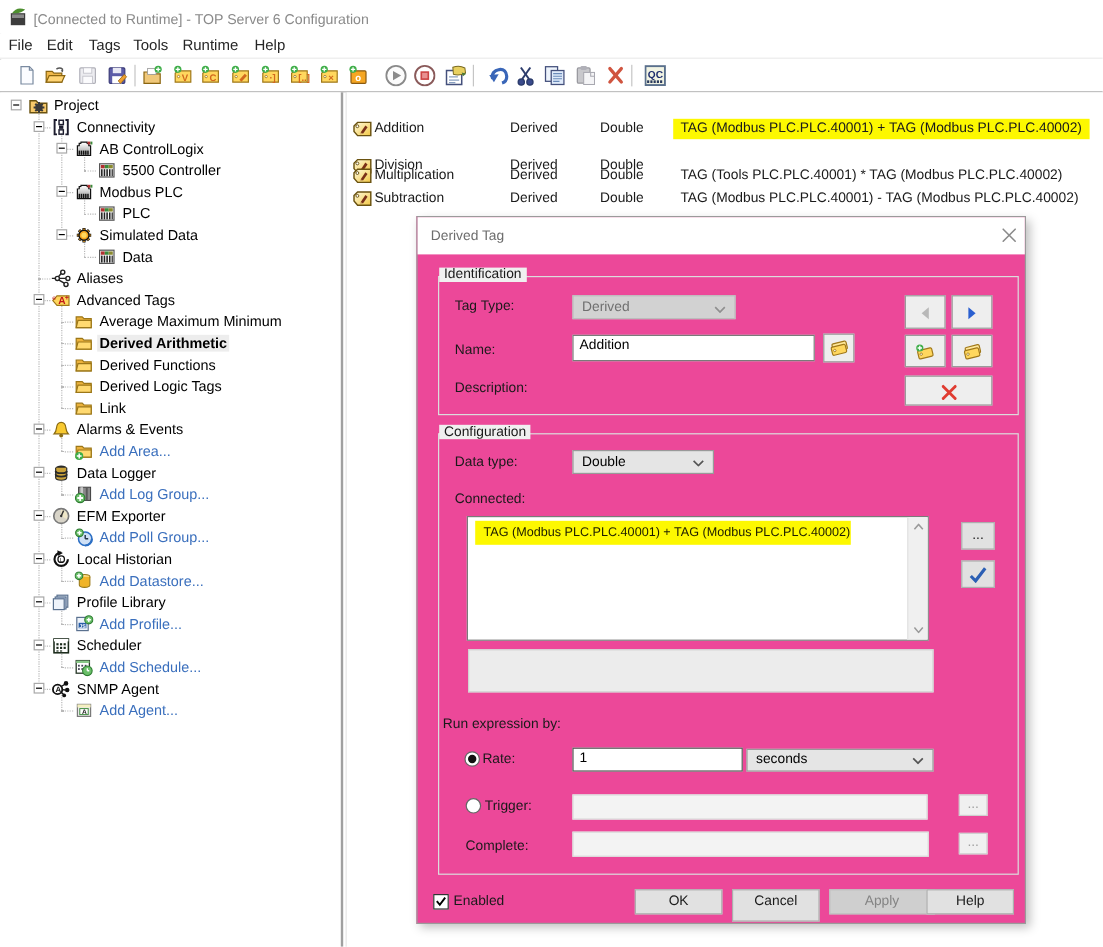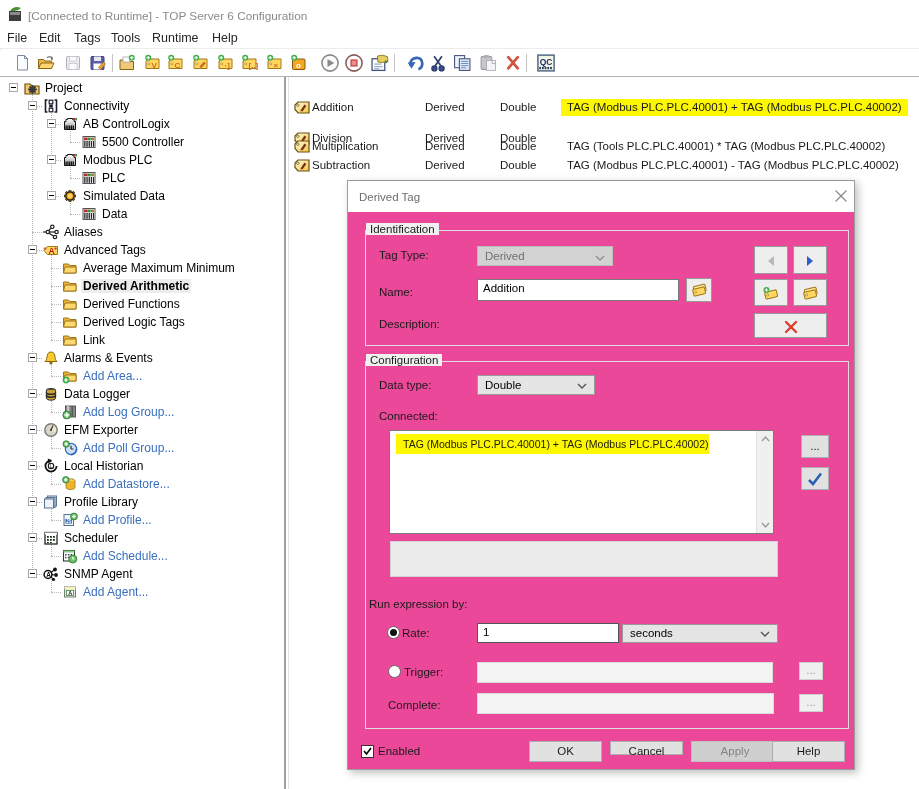--- a/index.html
+++ b/index.html
@@ -737,17 +737,17 @@
     <div class="lbl" style="left:40px;top:518px">Complete:</div>
     <div class="dis-tbox" style="left:129px;top:512px;width:297px;height:21px"></div>
     <div class="btn btn-dis" style="left:451px;top:513px;width:24px;height:18px;line-height:14px;background:#f0f0f0;border-color:#cfcfcf;color:#a0a0a0">...</div>
 
     <div class="abs" style="left:13px;top:564px;width:13px;height:13px;background:#fff;border:1px solid #333"></div>
     <svg class="abs" style="left:14px;top:565px" width="11" height="11" viewBox="0 0 11 11">
         <path d="M2 5 L4.5 8 L9 2" stroke="#000" stroke-width="1.6" fill="none"></path>
       </svg>
     <div class="lbl" style="left:30px;top:564px">Enabled</div>
     <div class="btn" style="left:181px;top:560px;width:73px;height:21px;line-height:19px">OK</div>
-    <div class="btn" style="left:262px;top:560px;width:73px;height:14px;line-height:19px">Cancel</div>
+    <div class="btn" style="left:262px;top:560px;width:73px;height:27px;line-height:19px">Cancel</div>
     <div class="btn btn-dis" style="left:343px;top:560px;width:88px;height:21px;line-height:19px">Apply</div>
     <div class="btn" style="left:424px;top:560px;width:73px;height:21px;line-height:19px">Help</div>
   </div>
 </div>
 
 </body></html>

